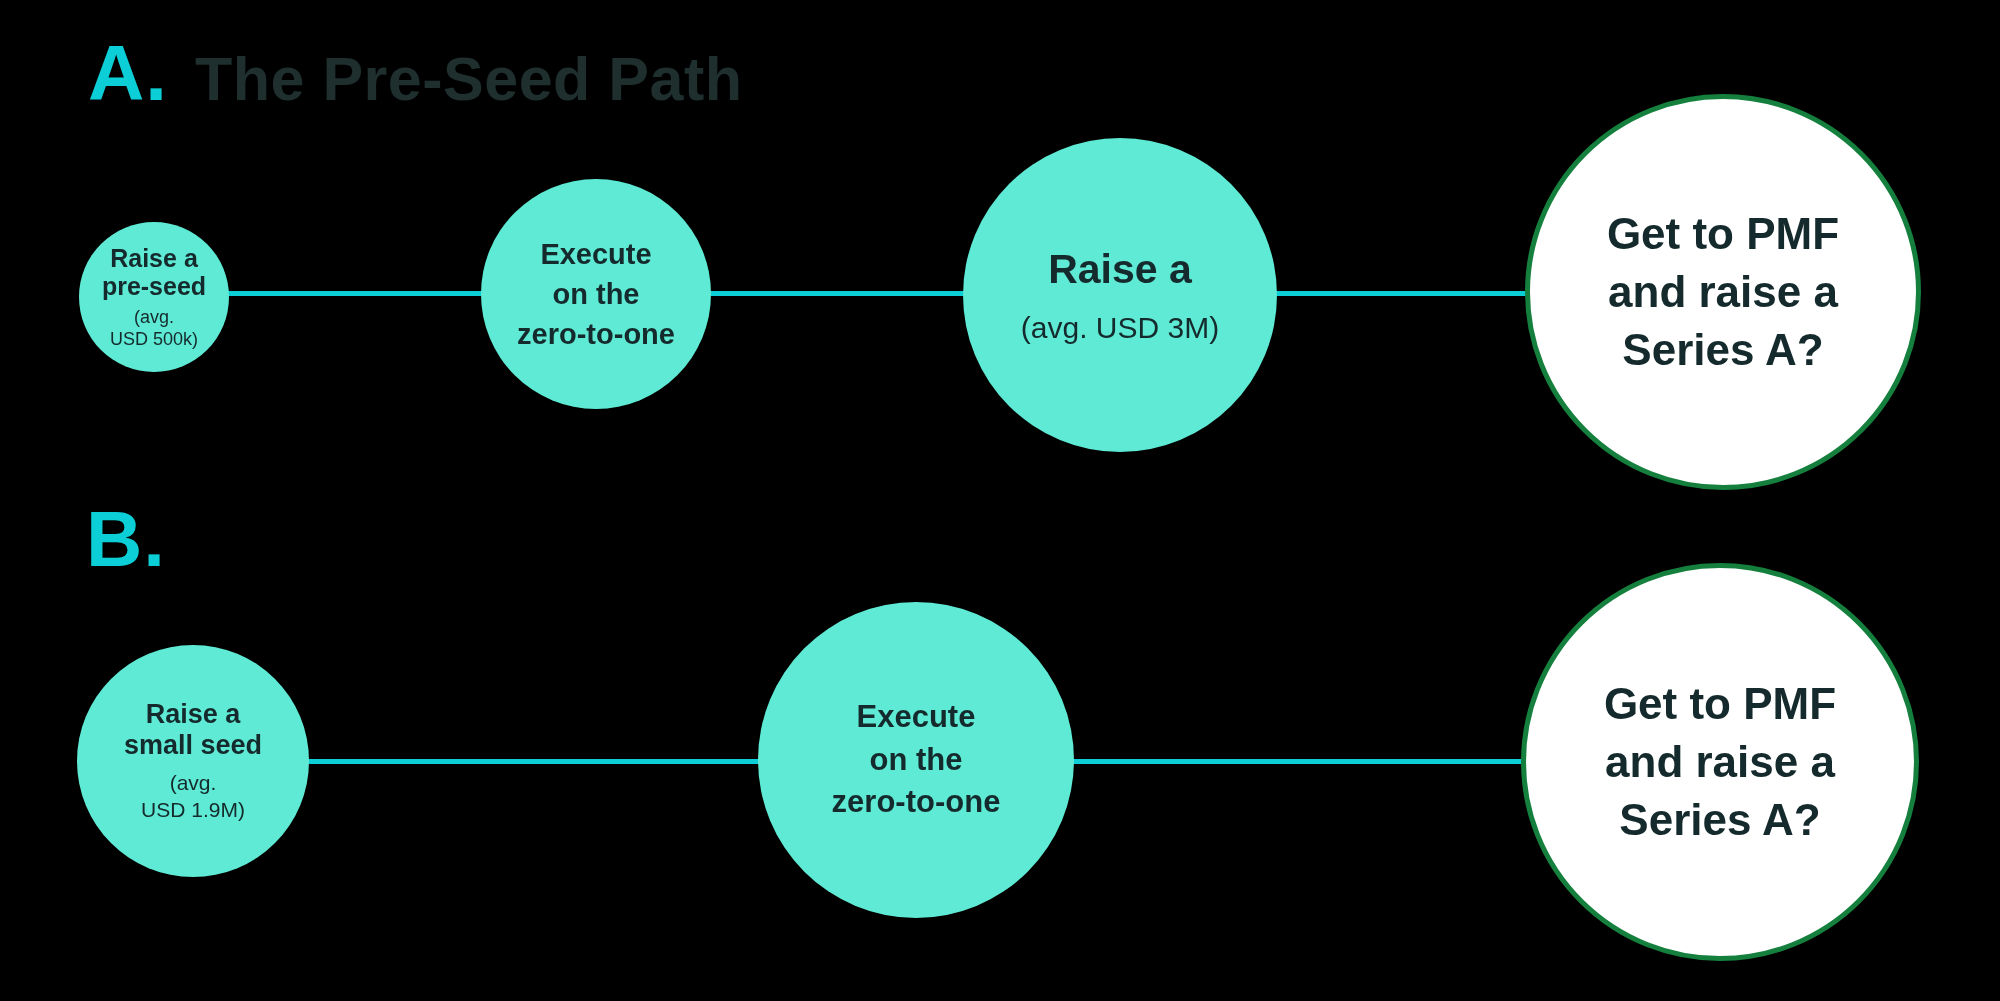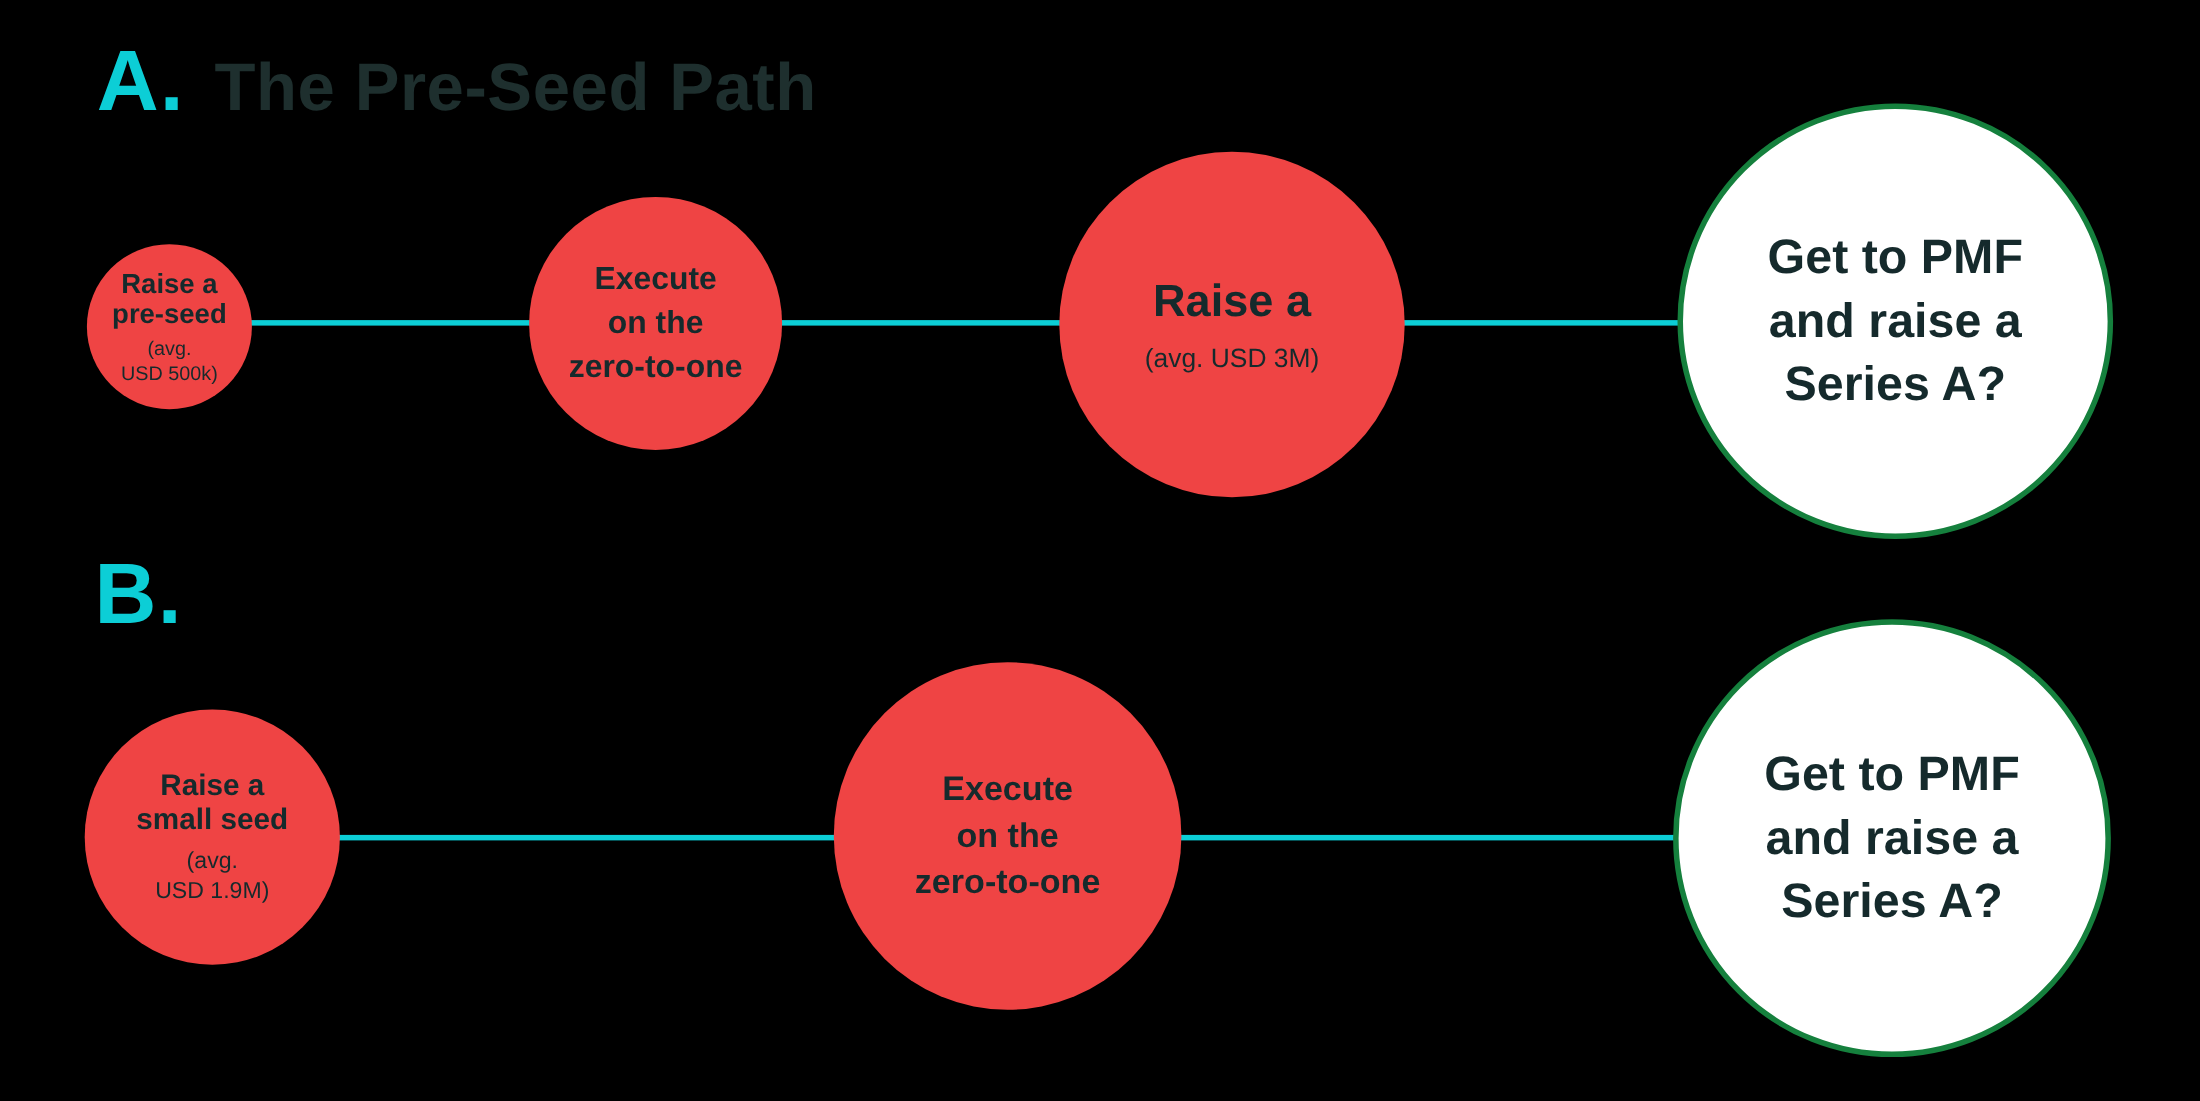--- a/index.html
+++ b/index.html
@@ -57,36 +57,36 @@
     border-radius: 50%;
     display: flex;
     flex-direction: column;
     align-items: center;
     justify-content: center;
     text-align: center;
     z-index: 2;
     box-sizing: border-box;
     color: #152A2C;
   }
-  .node.filled   { background: #ef4444; }
+  .node.filled   { background: #5eead4; }
   .node.outlined { background: #FFFFFF; border: 5px solid #15803d; }
   .node .main { font-weight: bold; }
   .node .sub  { font-weight: normal; }
   .ln { display: block; }
 
   .c-a1 { left: 79px;   top: 222px; width: 150px; height: 150px; }
   .c-a1 .main { font-size: 25px; line-height: 1.12; }
   .c-a1 .sub  { font-size: 18px; line-height: 1.2; margin-top: 7px; }
 
   .c-a2 { left: 481px;  top: 179px; width: 230px; height: 230px; }
   .c-a2 .main { font-size: 29px; line-height: 1.38; }
 
   .c-a3 { left: 963px;  top: 138px; width: 314px; height: 314px; }
   .c-a3 .main { font-size: 41px; line-height: 1.25; }
-  .c-a3 .sub  { font-size: 24px; line-height: 1.2; margin-top: 14px; text-align: center; }
+  .c-a3 .sub  { font-size: 30px; line-height: 1.2; margin-top: 14px; text-align: center; }
 
   .c-a4 { left: 1525px; top: 94px;  width: 396px; height: 396px; }
   .c-a4 .main { font-size: 44px; line-height: 1.32; }
 
   .c-b1 { left: 77px;   top: 645px; width: 232px; height: 232px; }
   .c-b1 .main { font-size: 27px; line-height: 1.15; }
   .c-b1 .sub  { font-size: 21px; line-height: 1.25; margin-top: 9px; }
 
   .c-b2 { left: 758px;  top: 602px; width: 316px; height: 316px; }
   .c-b2 .main { font-size: 31px; line-height: 1.38; }

